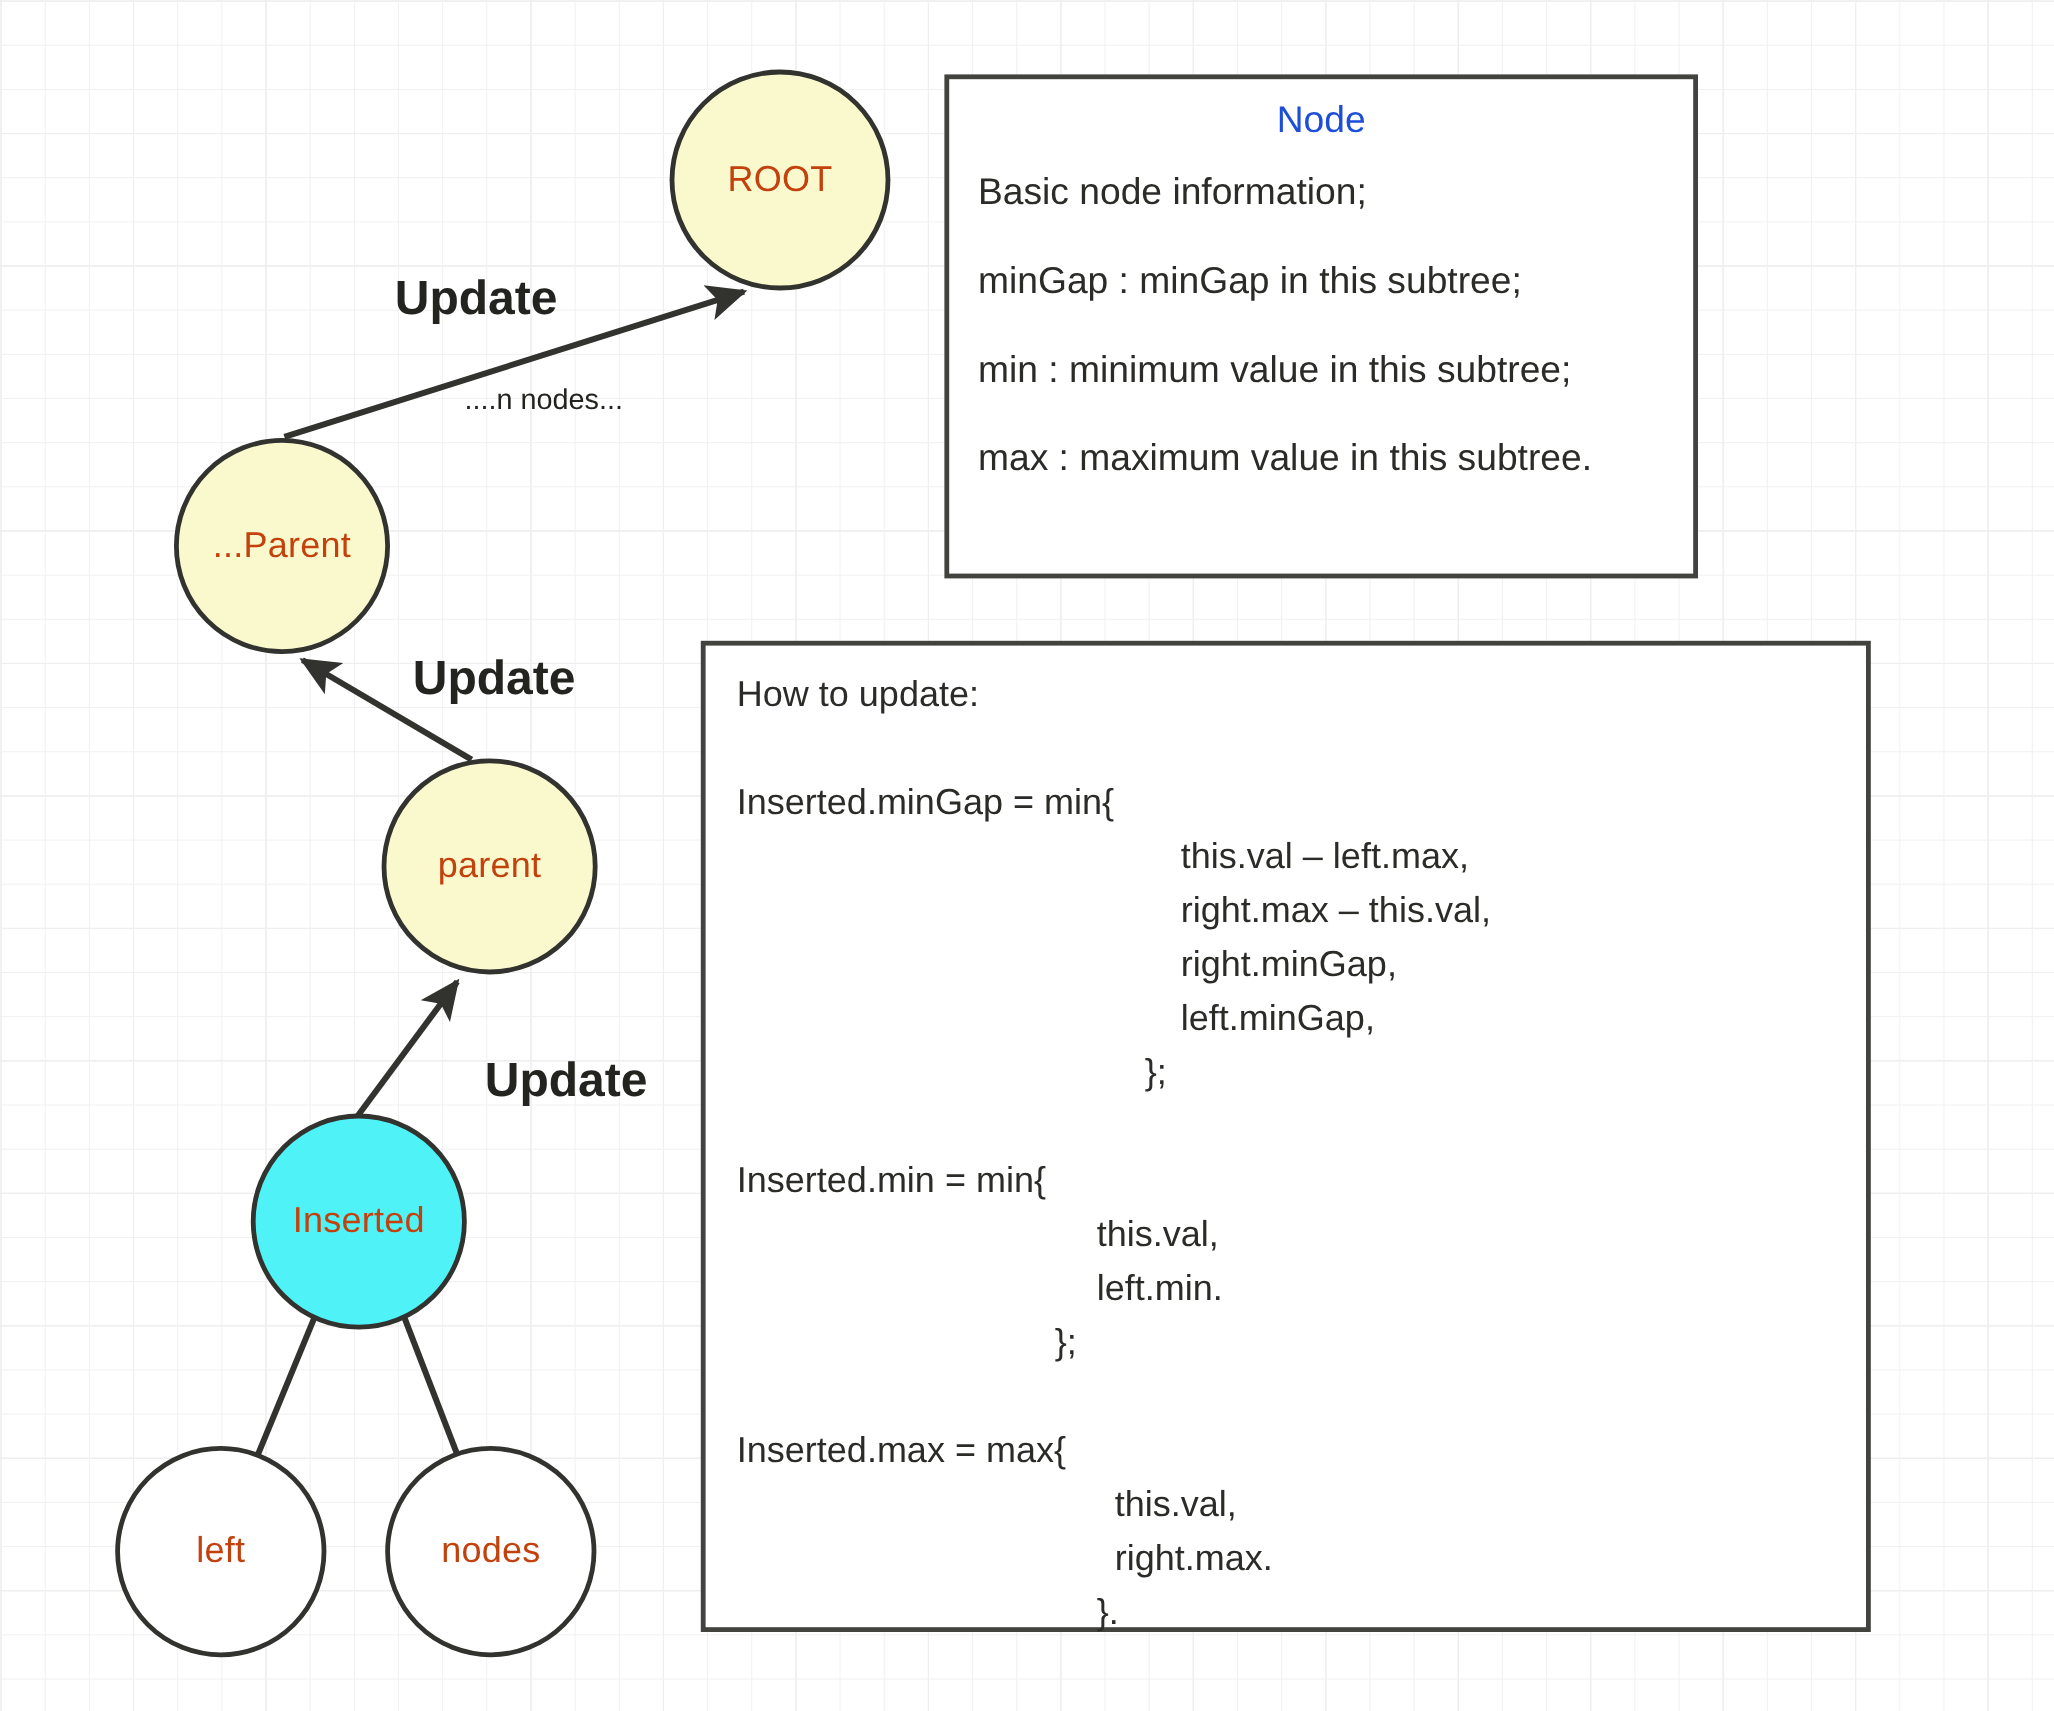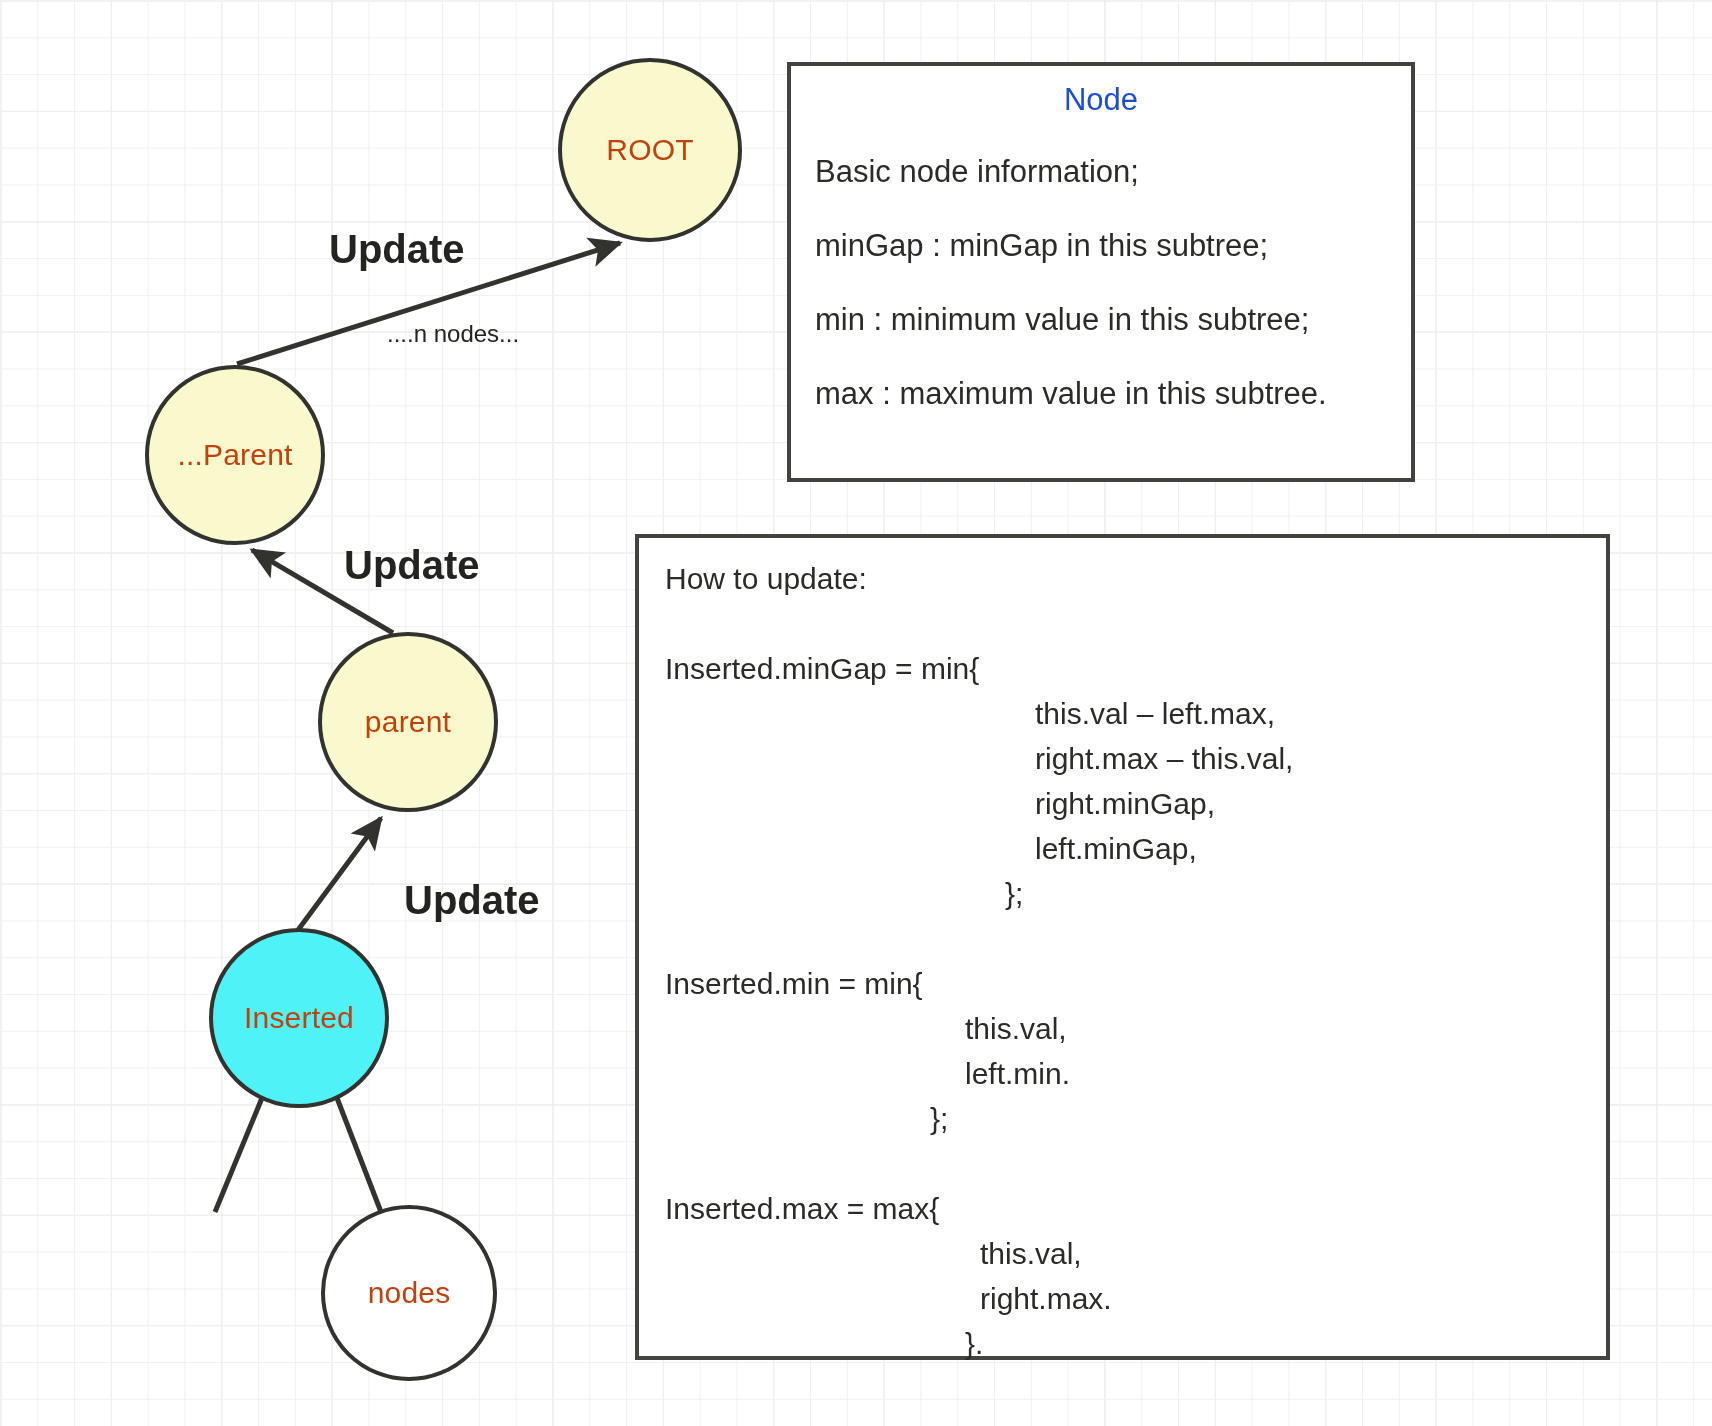--- a/index.html
+++ b/index.html
@@ -61,21 +61,21 @@
 
   .panel-title {
     text-align: center;
     font-size: 31px;
     margin-top: 16px;
     color: #1d4ed8;
   }
 
   .panel-lines {
     padding: 0 24px;
-    margin-top: 38px;
+    margin-top: 26px;
   }
   .panel-lines .line {
     font-size: 31px;
     line-height: 1.0;
     margin-bottom: 43px;
     white-space: pre;
   }
 
   .update-panel-body {
     padding: 26px 0 0 26px;
@@ -130,40 +130,43 @@
   </div>
   <div class="node" id="node-parent2" style="left: 145px; top: 365px; width: 180px; height: 180px; background: rgb(250, 248, 205);">
     <span>...Parent</span>
   </div>
   <div class="node" id="node-parent1" style="left: 318px; top: 632px; width: 180px; height: 180px; background: rgb(250, 248, 205);">
     <span>parent</span>
   </div>
   <div class="node" id="node-inserted" style="left: 209px; top: 928px; width: 180px; height: 180px; background: rgb(79, 242, 247);">
     <span>Inserted</span>
   </div>
+  <div class="node" id="node-left" style="left: 96px; top: 1205px; width: 176px; height: 176px; background: rgb(255, 255, 255);">
+    <span>left</span>
+  </div>
   <div class="node" id="node-right" style="left: 321px; top: 1205px; width: 176px; height: 176px; background: rgb(255, 255, 255);">
     <span>nodes</span>
   </div>
 
   <div class="edge-label bold" id="lbl-update-top" style="left: 329px; top: 227px;">Update</div>
   <div class="edge-label plain" id="lbl-n-nodes" style="left: 387px; top: 320px;">....n nodes...</div>
   <div class="edge-label bold" id="lbl-update-mid" style="left: 344px; top: 543px;">Update</div>
   <div class="edge-label bold" id="lbl-update-bottom" style="left: 404px; top: 878px;">Update</div>
 
   <div class="panel" id="panel-node" style="left: 787px; top: 62px; width: 628px; height: 420px;">
     <div class="panel-title">Node</div>
     <div class="panel-lines" id="node-panel-lines">
         <div class="line">Basic node information;</div>
         <div class="line">minGap : minGap in this subtree;</div>
         <div class="line">min : minimum value in this subtree;</div>
         <div class="line">max : maximum value in this subtree.</div>
       </div>
   </div>
 
-  <div class="panel" id="panel-update" style="left: 635px; top: 534px; width: 975px; height: 826px;">
+  <div class="panel" id="panel-update" style="left: 584px; top: 534px; width: 975px; height: 826px;">
     <div class="update-panel-body" id="update-panel-lines">
         <div class="line" style="padding-left: 0px;">How to update:</div>
         <div class="line" style="padding-left: 0px;">&nbsp;</div>
         <div class="line" style="padding-left: 0px;">Inserted.minGap = min{</div>
         <div class="line" style="padding-left: 370px;">this.val – left.max,</div>
         <div class="line" style="padding-left: 370px;">right.max – this.val,</div>
         <div class="line" style="padding-left: 370px;">right.minGap,</div>
         <div class="line" style="padding-left: 370px;">left.minGap,</div>
         <div class="line" style="padding-left: 340px;">};</div>
         <div class="line" style="padding-left: 0px;">&nbsp;</div>

